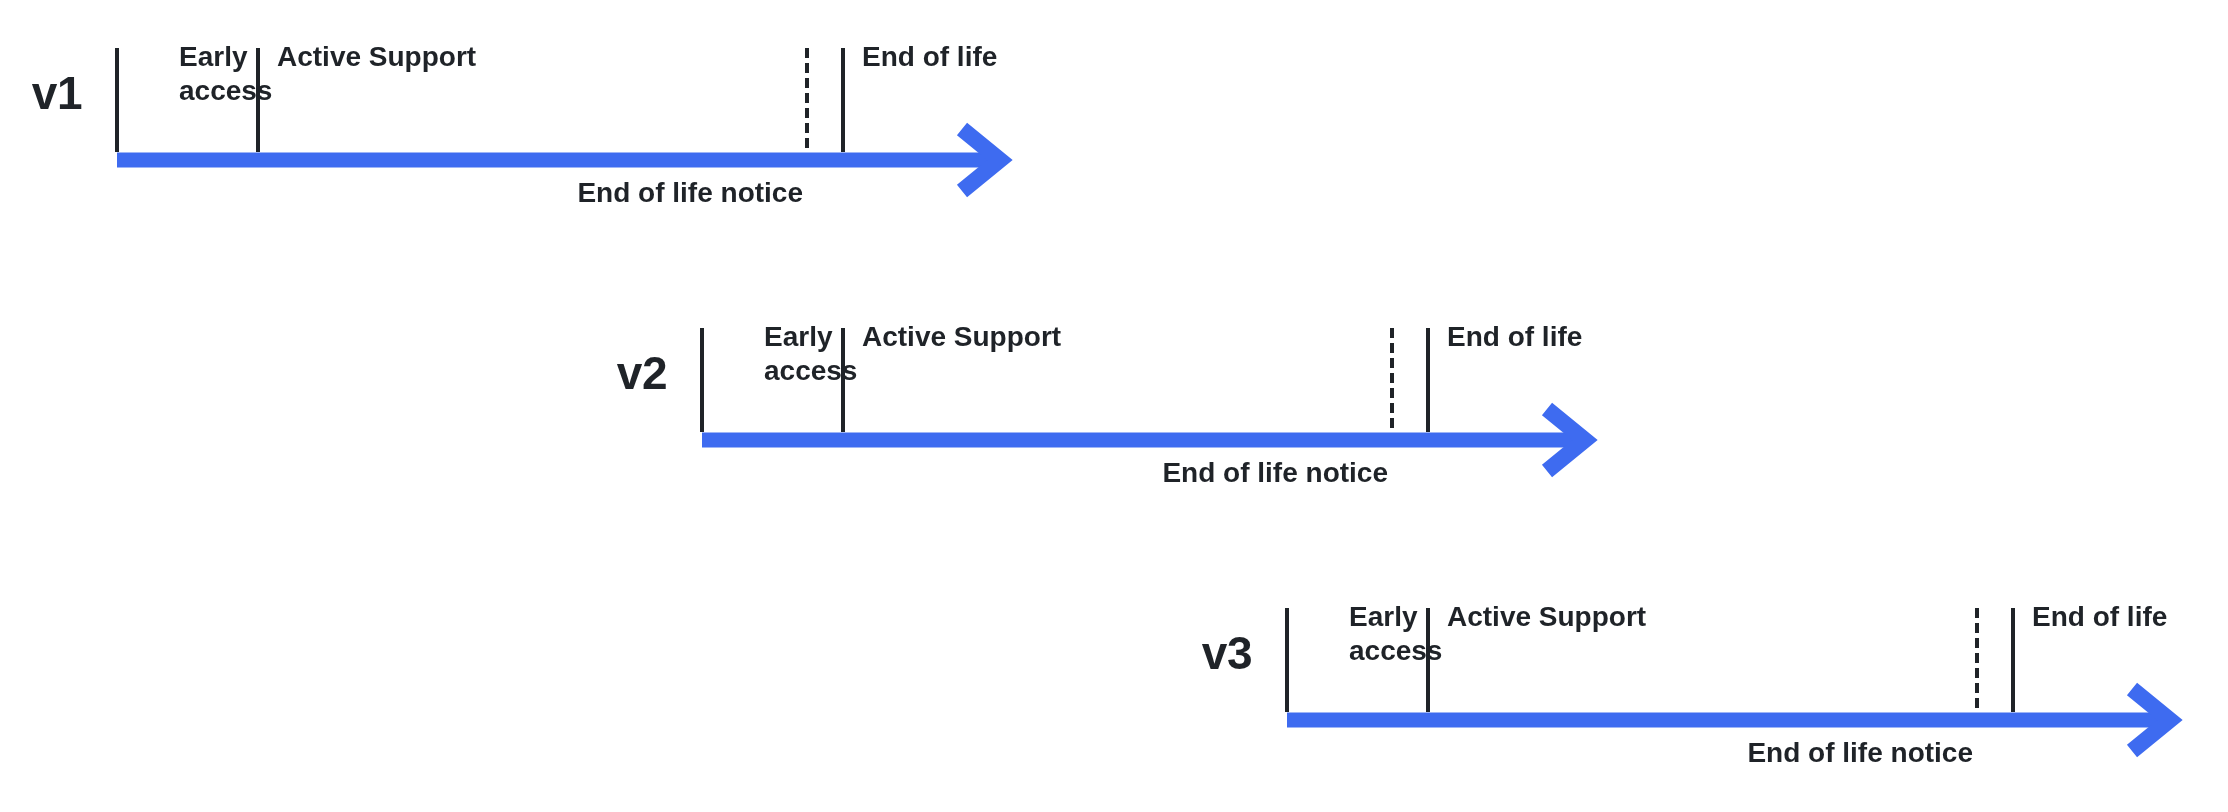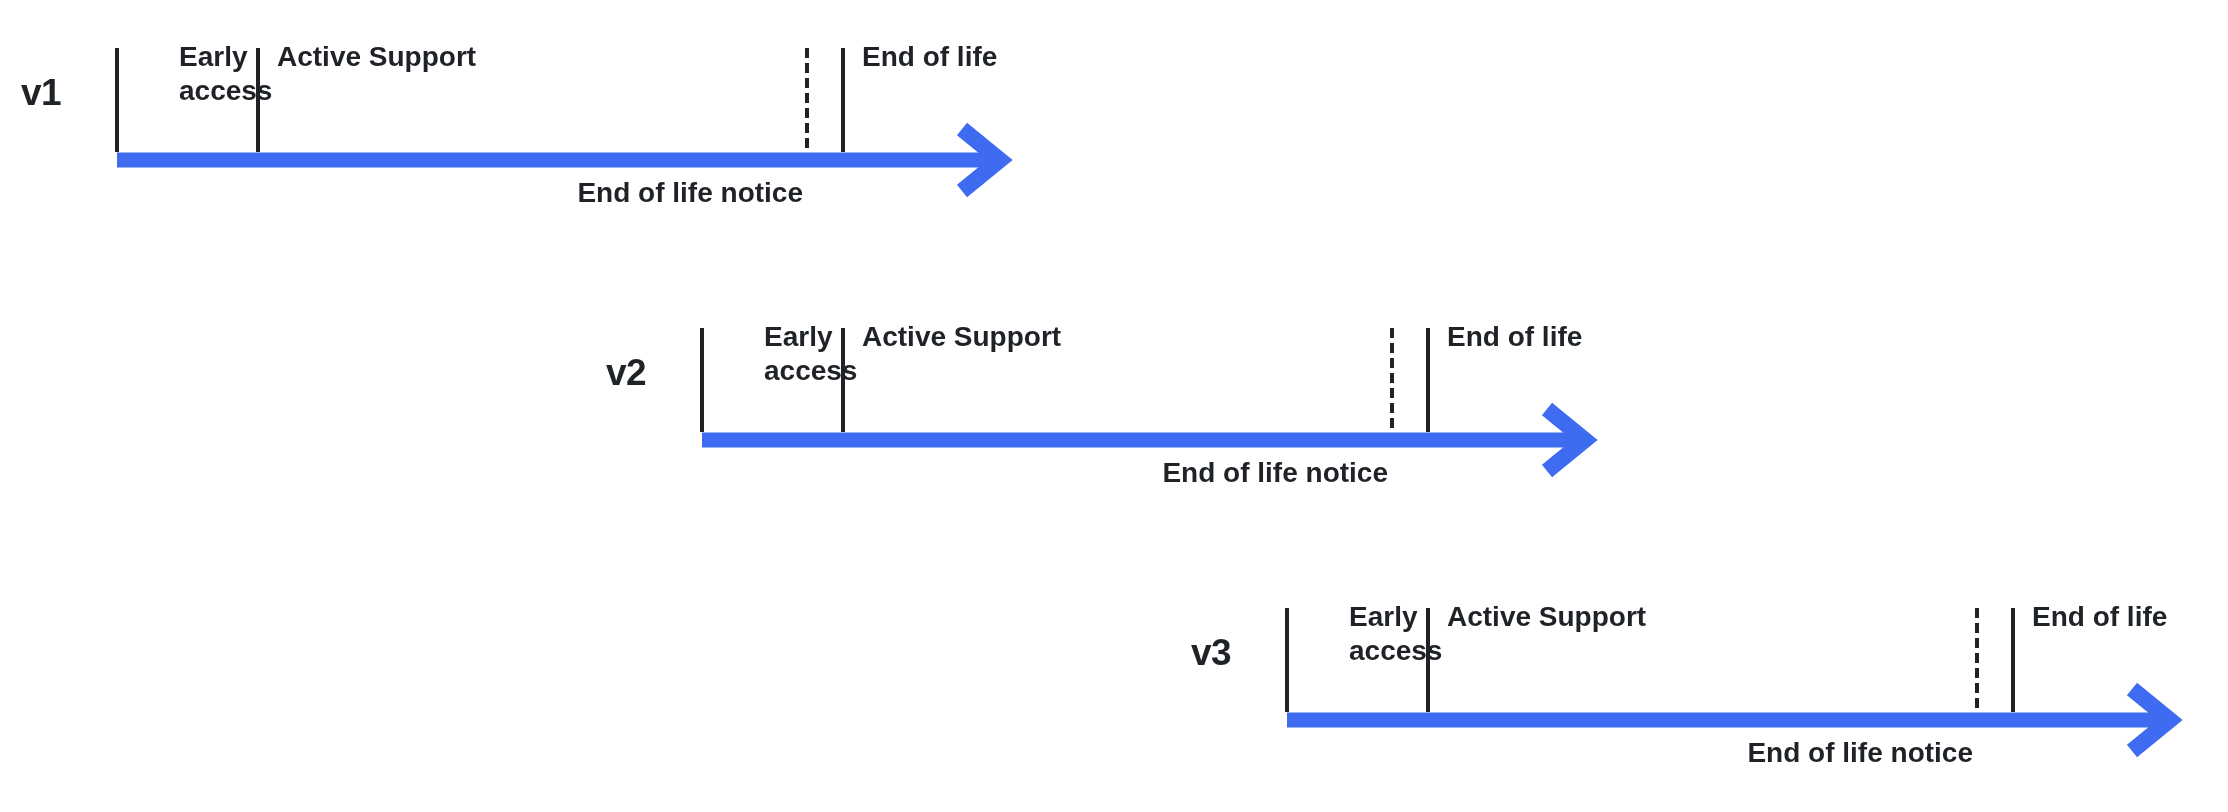--- a/index.html
+++ b/index.html
@@ -25,22 +25,22 @@
     position: absolute;
     left: 0;
     top: 0;
     display: block;
   }
   .vlabel {
     position: absolute;
     left: 0;
     top: 71px;
     width: 82px;
-    text-align: center;
-    font-size: 37px;
+    text-align: right;
+    font-size: 46px;
     font-weight: 700;
     line-height: 44px;
     letter-spacing: -0.5px;
     white-space: nowrap;
   }
   .phase {
     position: absolute;
     top: 40px;
     font-size: 28px;
     font-weight: 700;

